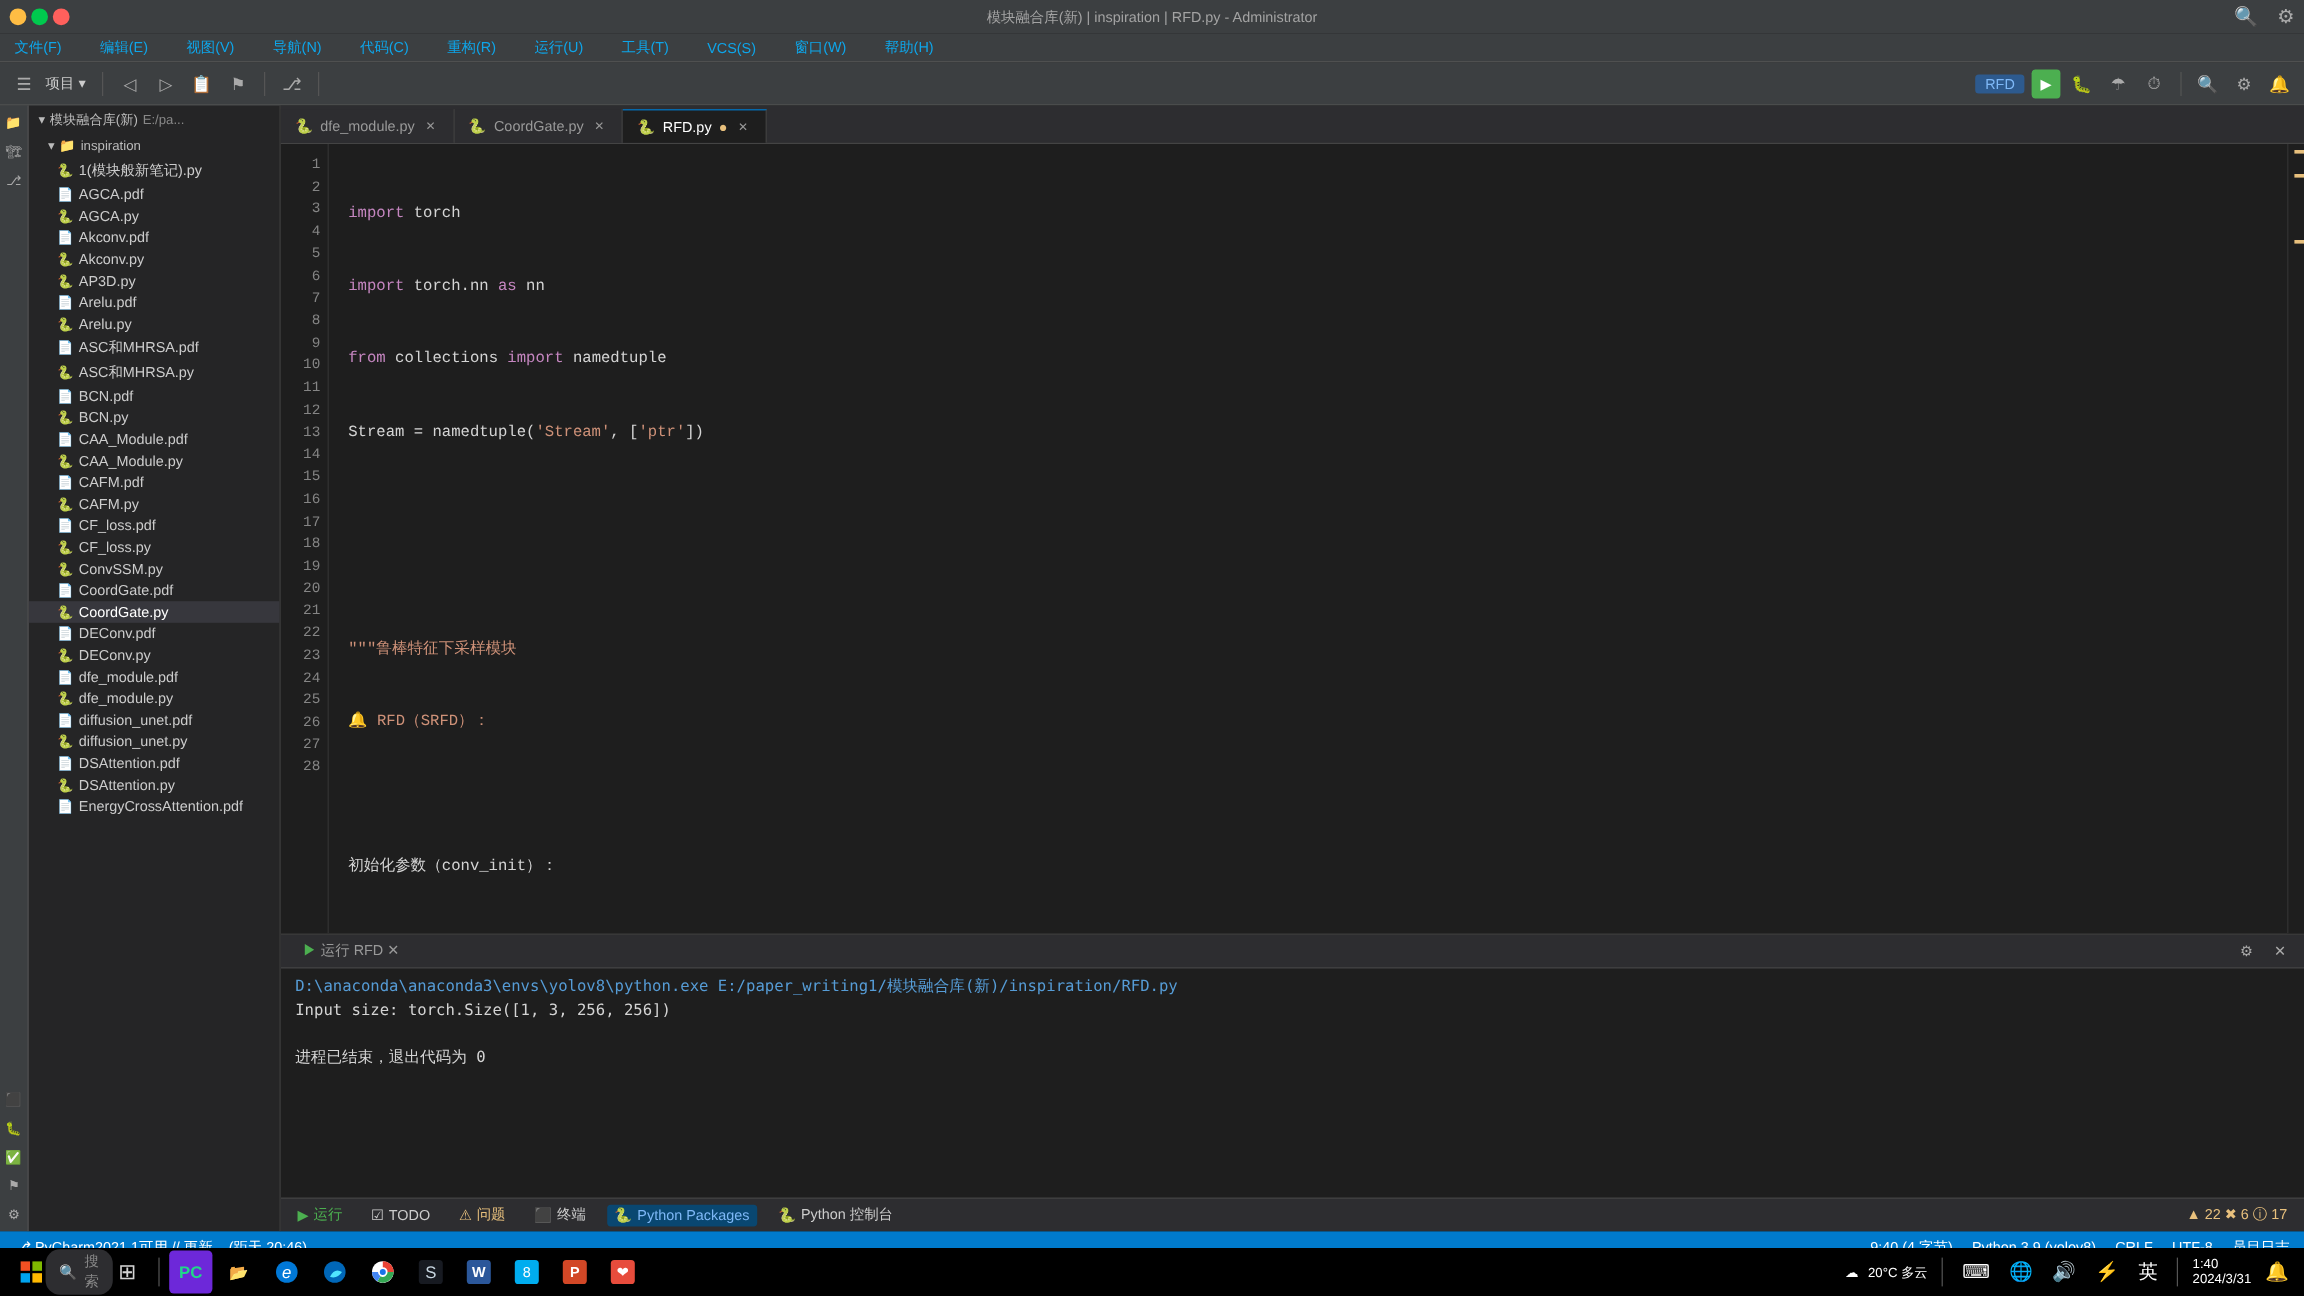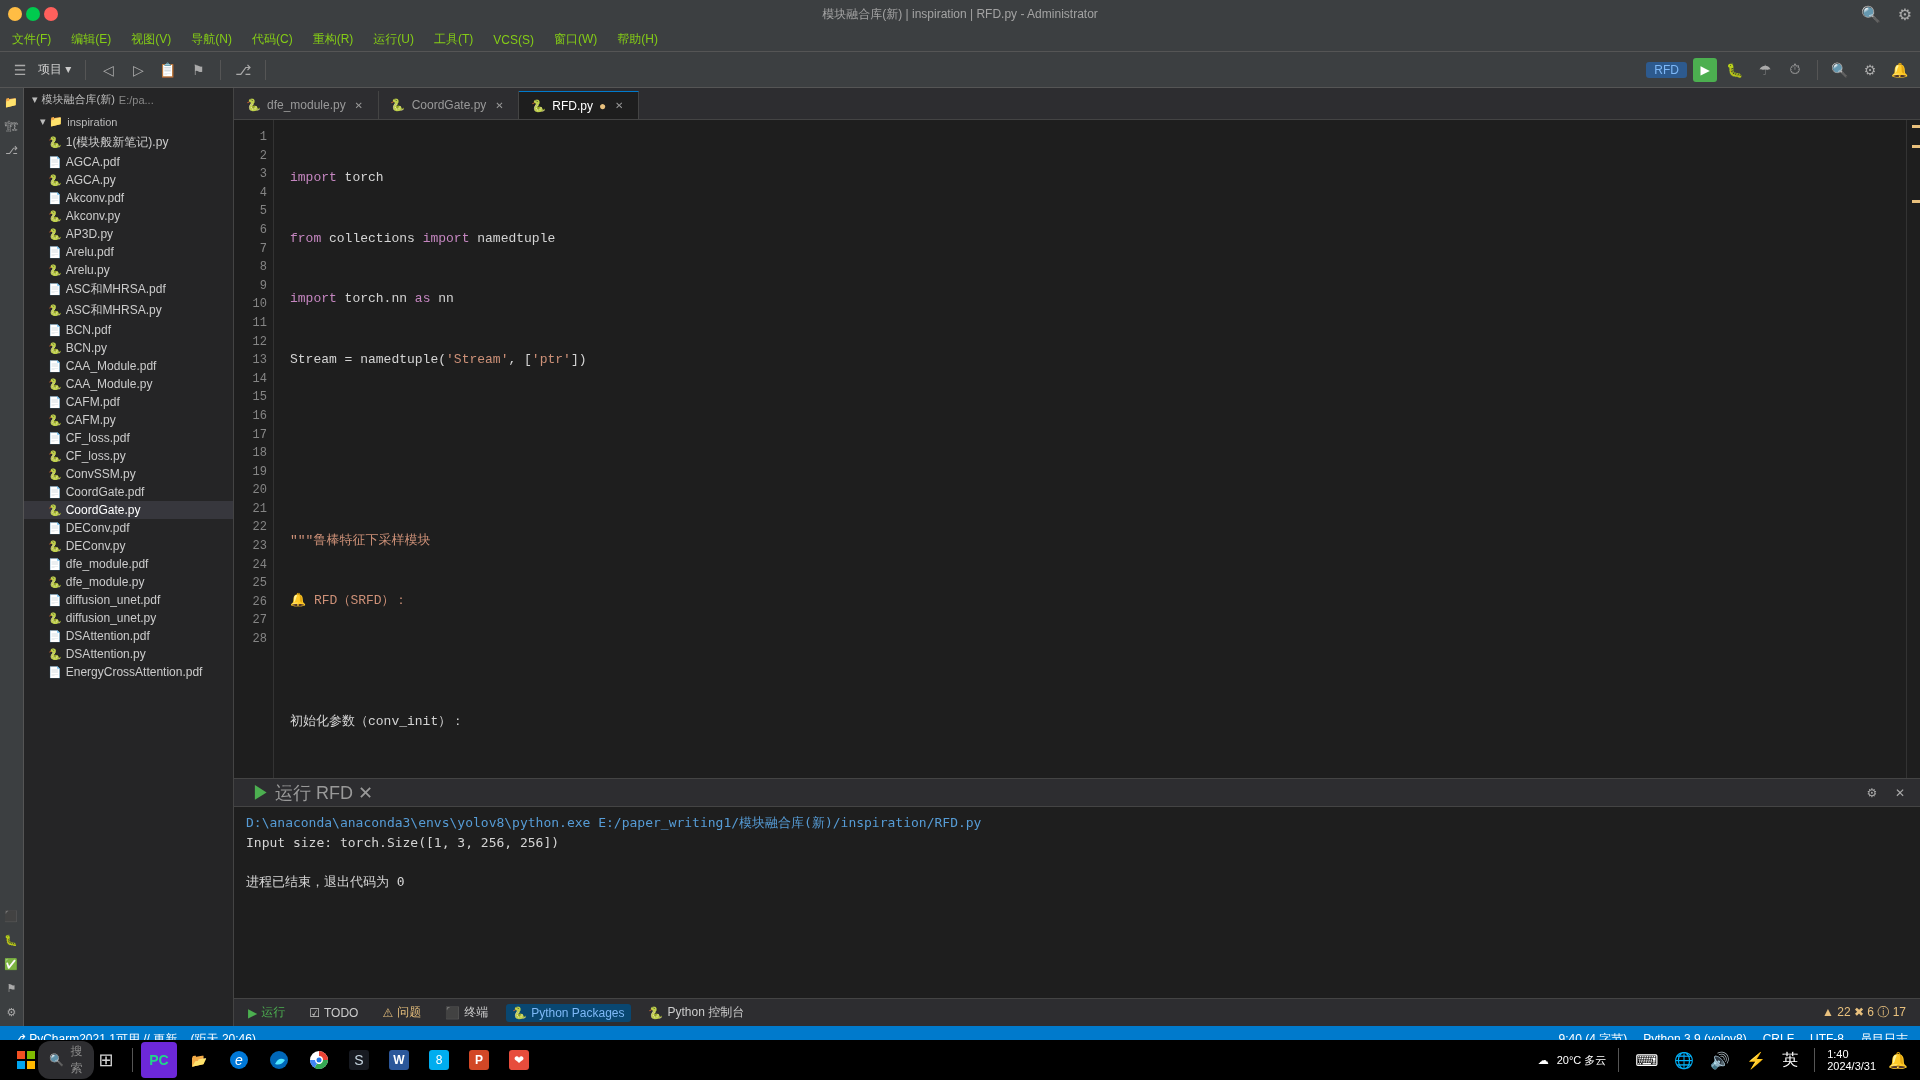--- a/index.html
+++ b/index.html
@@ -52,22 +52,22 @@
 
     
     #menubar {
       height: 24px;
       background: #3c3f41;
       display: flex;
       align-items: center;
       padding: 0 4px;
       border-bottom: 1px solid #555;
       font-size: 12px;
-      color: #84cc16;
-      gap: 4px;
+      color: #0ea5e9;
+      gap: 16px;
     }
     .menu-item {
       padding: 2px 8px;
       cursor: pointer;
       border-radius: 2px;
     }
 
     
     #toolbar {
       height: 36px;
@@ -255,21 +255,21 @@
       height: 28px;
       background: #2d2d30;
       display: flex;
       align-items: center;
       padding: 0 8px;
       gap: 4px;
       border-bottom: 1px solid #444;
     }
     .bottom-tab {
       padding: 2px 10px;
-      font-size: 18px;
+      font-size: 12px;
       color: #999;
       cursor: pointer;
       border-radius: 3px 3px 0 0;
     }
     #terminal {
       flex: 1;
       padding: 6px 12px;
       font-family: 'Consolas', monospace;
       font-size: 13px;
       overflow-y: auto;
@@ -620,22 +620,22 @@
           <span class="line-num">22</span>
           <span class="line-num">23</span>
           <span class="line-num">24</span>
           <span class="line-num">25</span>
           <span class="line-num">26</span>
           <span class="line-num">27</span>
           <span class="line-num">28</span>
         </div>
         <div id="code-content">
           <span class="code-line"><span class="kw">import</span> torch</span>
+          <span class="code-line"><span class="kw">import</span> torch.nn <span class="kw">as</span> nn</span>
           <span class="code-line"><span class="kw">from</span> collections <span class="kw">import</span> namedtuple</span>
-          <span class="code-line"><span class="kw">import</span> torch.nn <span class="kw">as</span> nn</span>
           <span class="code-line">Stream = namedtuple(<span class="str">'Stream'</span>, [<span class="str">'ptr'</span>])</span>
           <span class="code-line">&nbsp;</span>
           <span class="code-line">&nbsp;</span>
           <span class="code-line"><span class="str">"""鲁棒特征下采样模块</span></span>
           <span class="code-line"><span class="str">🔔 RFD（SRFD）：</span></span>
           <span class="code-line">&nbsp;</span>
           <span class="code-line">初始化参数（conv_init）：</span>
           
           
           

